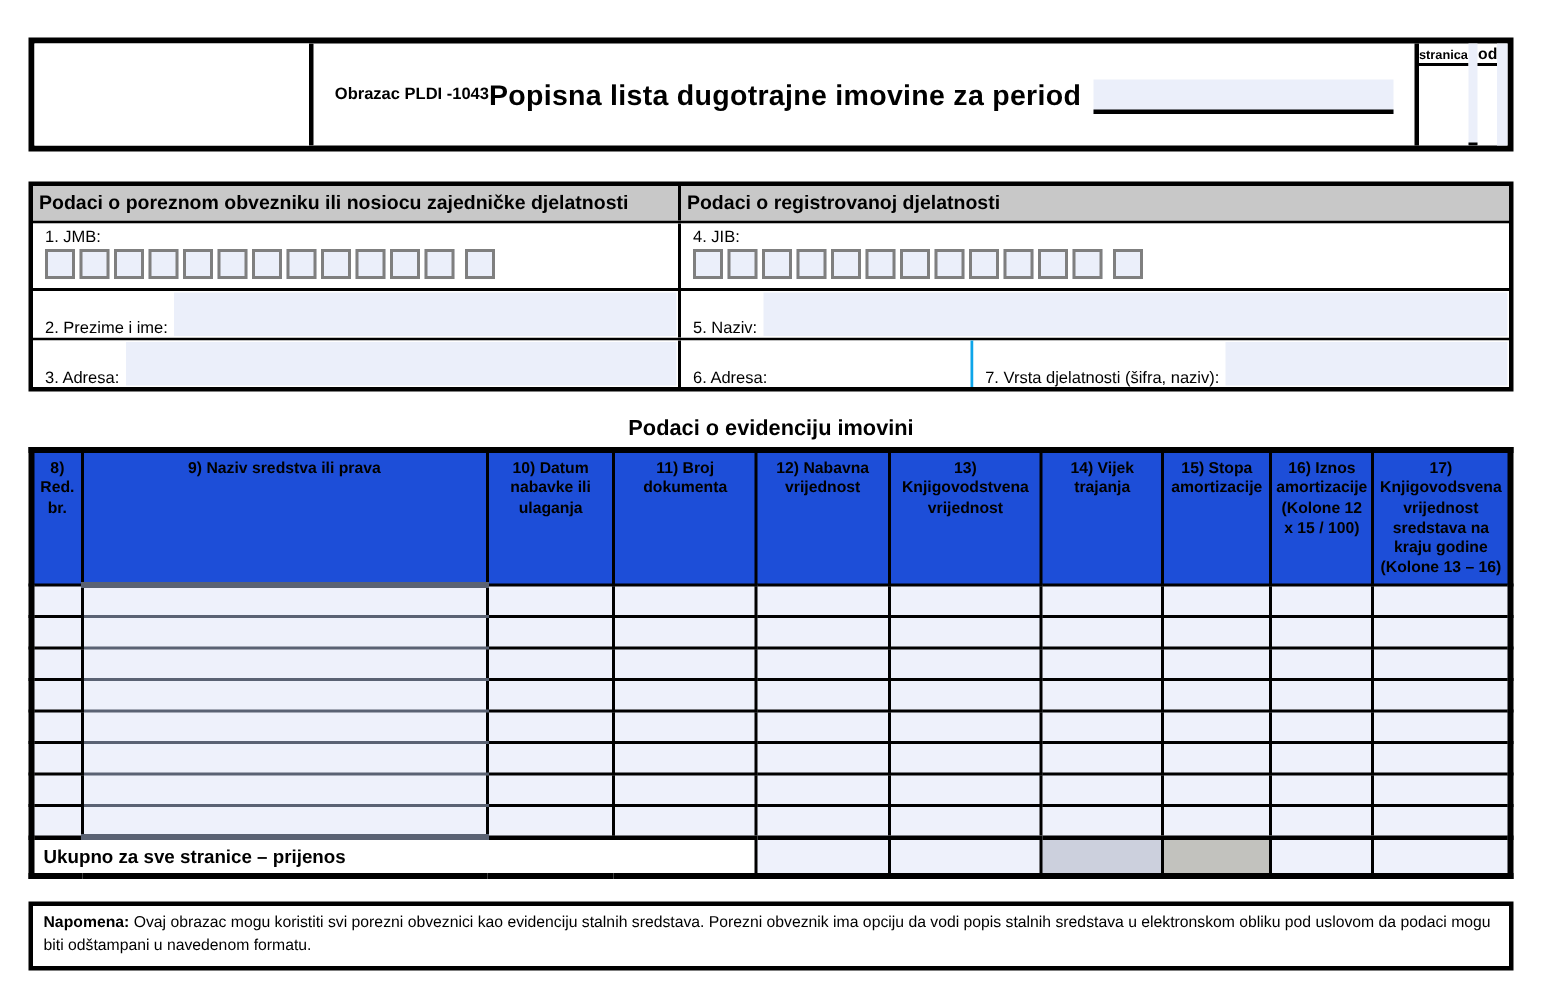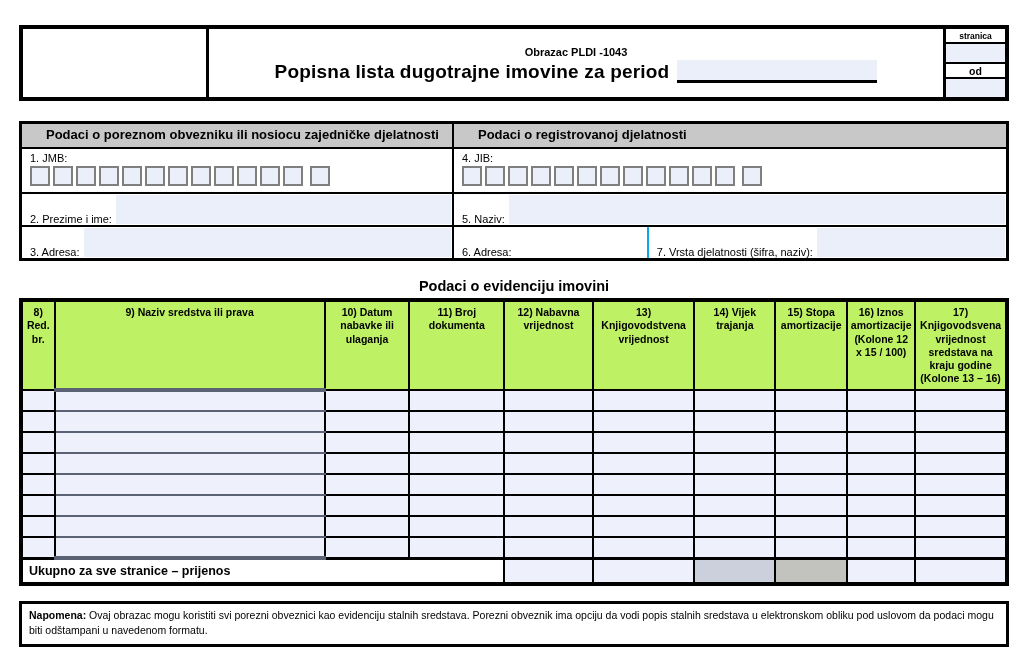--- a/index.html
+++ b/index.html
@@ -21,63 +21,63 @@
     align-items: stretch;
   }
   .header-left-cell {
     width: 186px;
     border-right: 3px solid #000;
     background: #fff;
   }
   .header-center {
     flex: 1;
     display: flex;
-    flex-direction: column;
+    flex-direction: row;
     justify-content: center;
     align-items: center;
     padding-top: 2px;
     text-align: center;
   }
   .form-code { font-size: 11px; font-weight: bold; margin-bottom: 2px; }
   .title-line { display: flex; align-items: flex-end; white-space: nowrap; }
   .form-title { font-size: 19px; font-weight: bold; letter-spacing: 0.2px; }
   .period-input {
     display: inline-block;
     width: 200px;
     height: 23px;
     margin-left: 8px;
     background: #ebeffa;
     border-bottom: 3px solid #000;
   }
   .header-right {
     width: 62px;
     border-left: 3px solid #000;
     display: flex;
-    flex-direction: column;
+    flex-direction: row;
   }
   .hr-cell {
     border-bottom: 2px solid #000;
     display: flex; align-items: center; justify-content: center;
   }
   .hr-label-sm { height: 15px; font-size: 8.5px; font-weight: bold; }
   .hr-label { height: 15px; font-size: 10.5px; font-weight: bold; }
   .hr-input { flex: 1; background: #ebeffa; }
   .hr-input:last-child { border-bottom: none; }
 
   
   .info-box { margin-top: 20px; border: 3px solid #000; }
   .row { display: flex; align-items: stretch; }
   .b-bottom { border-bottom: 2px solid #000; }
   .cell-l { width: 43.9%; border-right: 2px solid #000; }
   .cell-r { flex: 1; }
   .sec-title {
     background: #c8c8c8;
     font-size: 13px;
     font-weight: bold;
-    padding: 3px 8px 4px 24px;
+    padding: 3px 8px 4px 4px;
     line-height: 1.25;
   }
   .sec-title-row { background: #c8c8c8; }
   .id-cell { padding: 3px 8px 6px 8px; background: #fff; }
   .fld-label { font-size: 11px; display: block; margin-bottom: 2px; }
   .digit-row { display: flex; }
   .digit-box {
     width: 20px; height: 20px;
     background: #ebeffa;
     border: 2px solid #7f7f7f;
@@ -98,21 +98,21 @@
     font-weight: bold;
     margin: 17px 0 4px 0;
   }
   table.assets {
     width: 100%;
     border-collapse: collapse;
     table-layout: fixed;
     border: 4px solid #000;
   }
   table.assets th {
-    background: #bef264;
+    background: #1d4ed8;
     border: 2px solid #000;
     font-size: 10.5px;
     font-weight: bold;
     text-align: center;
     vertical-align: top;
     padding: 4px 2px;
     line-height: 1.25;
     height: 90px;
     word-wrap: break-word;
   }

